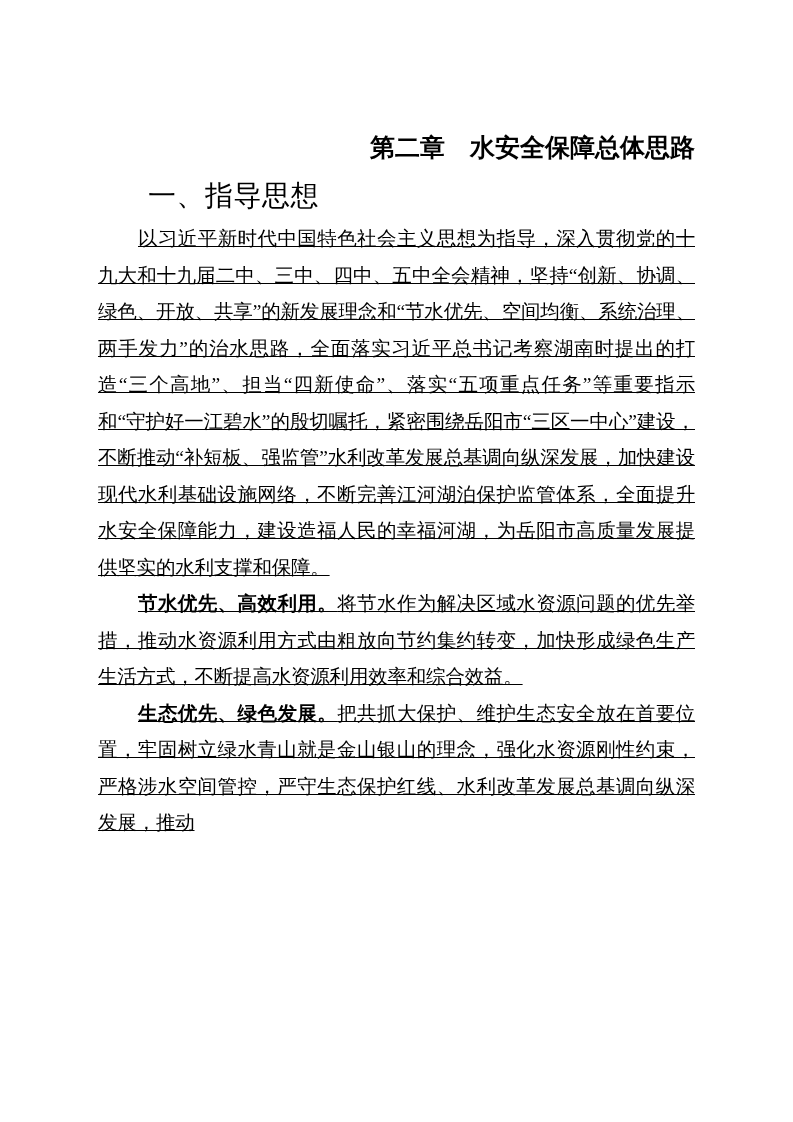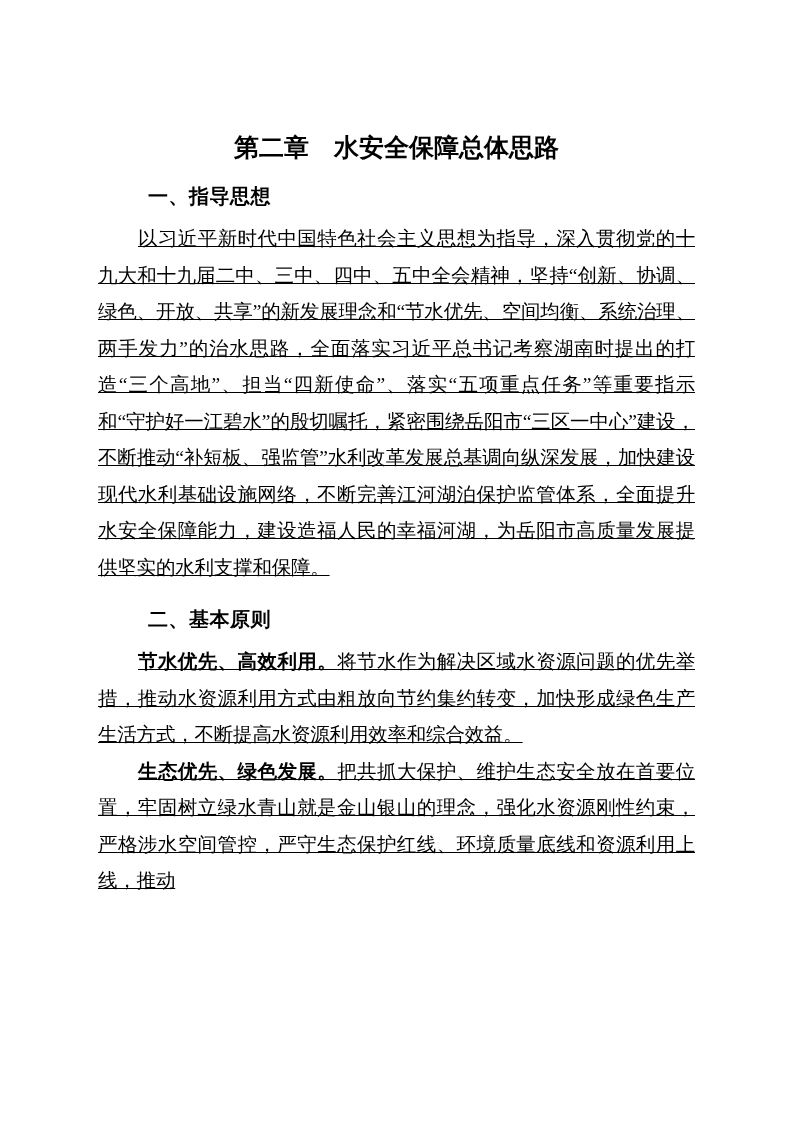--- a/index.html
+++ b/index.html
@@ -21,29 +21,29 @@
     left: 98px;
     top: 131px;
     width: 597px;
   }
   .doc-title {
     margin: 0 0 10px 0;
     font-family: "Liberation Sans", "DejaVu Sans", sans-serif;
     font-size: 25px;
     line-height: 32px;
     font-weight: bold;
-    text-align: center;
+    text-align: right;
     white-space: nowrap;
   }
   .sec-heading {
     margin: 18px 0 10px 0;
     font-family: "Liberation Sans", "DejaVu Sans", sans-serif;
-    font-size: 20px;
+    font-size: 28px;
     line-height: 30px;
-    font-weight: bold;
+    font-weight: normal;
     text-indent: 50px;
     letter-spacing: 0.5px;
   }
   .para {
     margin: 0;
     font-size: 19.5px;
     line-height: 36.5px;
     letter-spacing: -0.2px;
     text-align: justify;
     text-indent: 40px;
@@ -58,21 +58,20 @@
 
 <div class="page">
   <div class="content">
 
     <h1 class="doc-title">第二章　水安全保障总体思路</h1>
 
     <h2 class="sec-heading">一、指导思想</h2>
 
     <p class="para"><span>以习近平新时代中国特色社会主义思想为指导，深入贯彻党的十九大和十九届二中、三中、四中、五中全会精神，坚持“创新、协调、绿色、开放、共享”的新发展理念和“节水优先、空间均衡、系统治理、两手发力”的治水思路，全面落实习近平总书记考察湖南时提出的打造“三个高地”、担当“四新使命”、落实“五项重点任务”等重要指示和“守护好一江碧水”的殷切嘱托，紧密围绕岳阳市“三区一中心”建设，不断推动“补短板、强监管”水利改革发展总基调向纵深发展，加快建设现代水利基础设施网络，不断完善江河湖泊保护监管体系，全面提升水安全保障能力，建设造福人民的幸福河湖，为岳阳市高质量发展提供坚实的水利支撑和保障。</span></p>
 
-    <h2 class="sec-heading">二、基本原则</h2>
 
 
     <p class="para"><span class="lead">节水优先、高效利用。</span><span>将节水作为解决区域水资源问题的优先举措，推动水资源利用方式由粗放向节约集约转变，加快形成绿色生产生活方式，不断提高水资源利用效率和综合效益。</span></p>
 
-    <p class="para"><span class="lead">生态优先、绿色发展。</span><span>把共抓大保护、维护生态安全放在首要位置，牢固树立绿水青山就是金山银山的理念，强化水资源刚性约束，严格涉水空间管控，严守生态保护红线、环境质量底线和资源利用上线，推动</span></p>
+    <p class="para"><span class="lead">生态优先、绿色发展。</span><span>把共抓大保护、维护生态安全放在首要位置，牢固树立绿水青山就是金山银山的理念，强化水资源刚性约束，严格涉水空间管控，严守生态保护红线、水利改革发展总基调向纵深发展，推动</span></p>
 
   </div>
 </div>
 
 </body></html>

